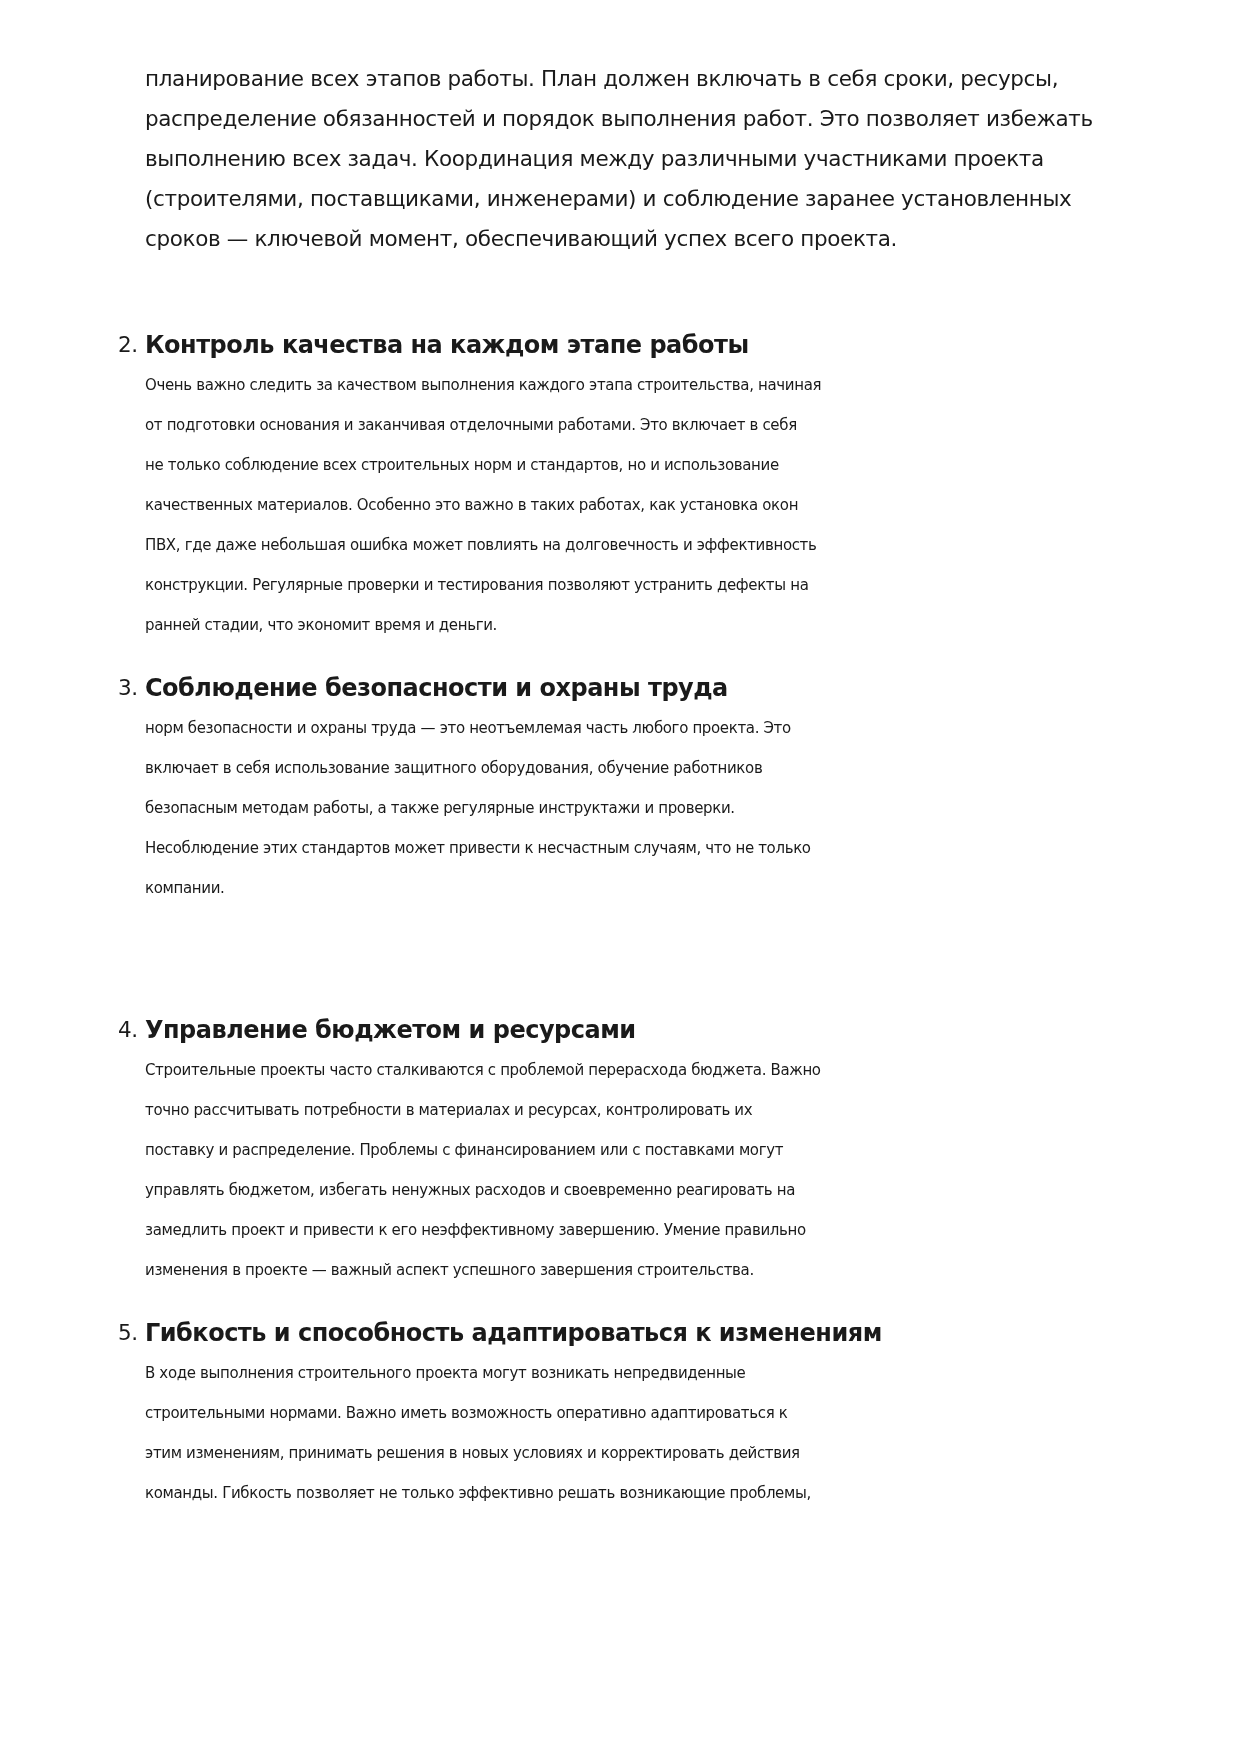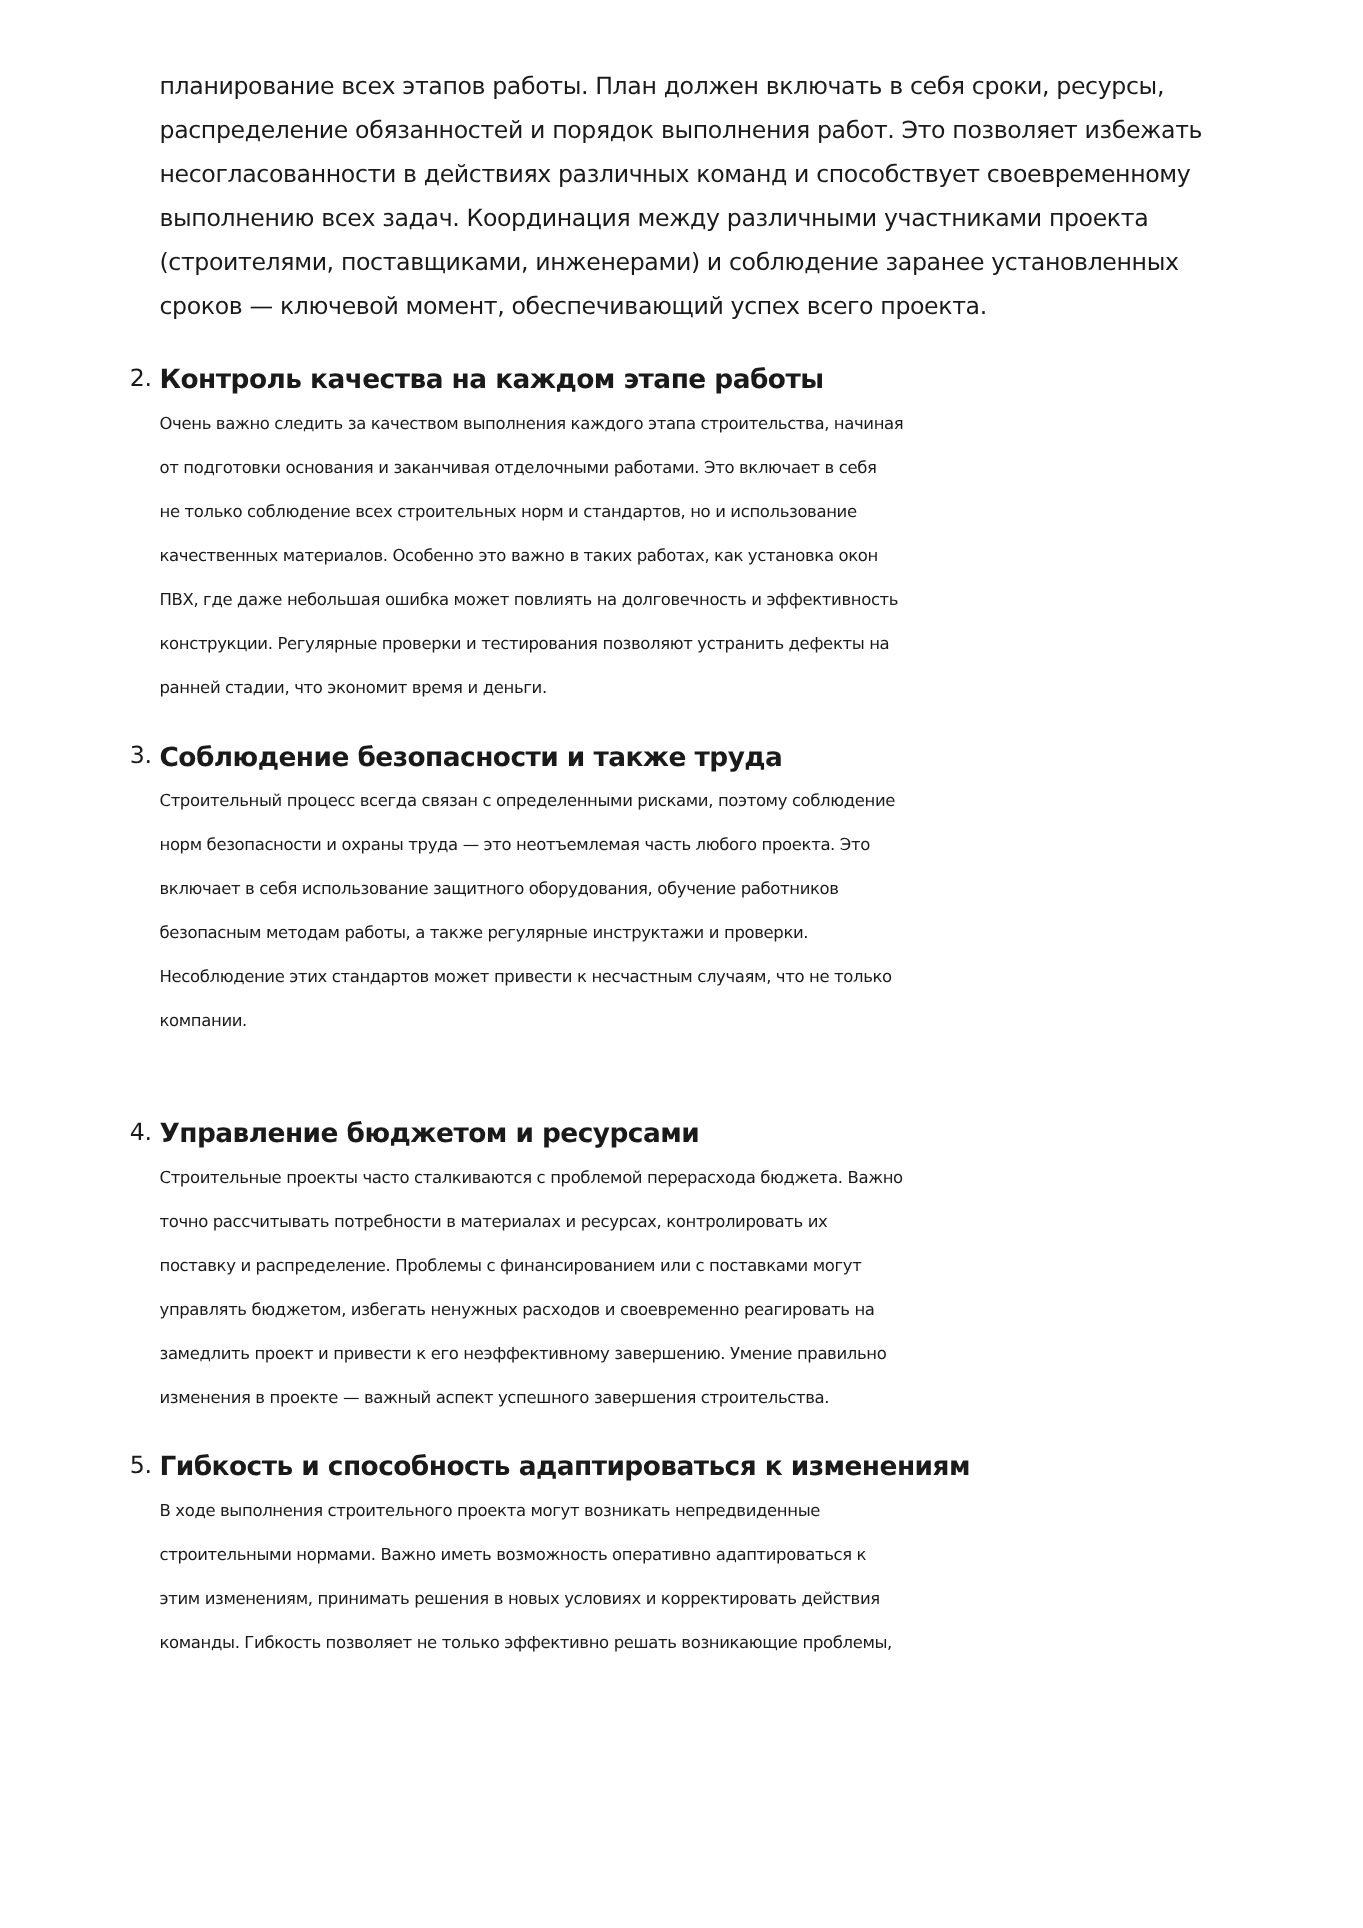--- a/index.html
+++ b/index.html
@@ -76,21 +76,20 @@
     }
   </style>
 </head>
 <body>
 
 <div class="page">
 
   <div class="intro">
     <span class="line">планирование всех этапов работы. План должен включать в себя сроки, ресурсы,</span>
     <span class="line">распределение обязанностей и порядок выполнения работ. Это позволяет избежать</span>
-    <span class="line">несогласованности в действиях различных команд и способствует своевременному</span>
     <span class="line">выполнению всех задач. Координация между различными участниками проекта</span>
     <span class="line">(строителями, поставщиками, инженерами) и соблюдение заранее установленных</span>
     <span class="line">сроков — ключевой момент, обеспечивающий успех всего проекта.</span>
   </div>
 
   <div class="list">
 
     <div class="item" style="top: 325px;">
       <span class="item-num">2.</span>
       <span class="item-title">Контроль качества на каждом этапе работы</span>
@@ -100,23 +99,22 @@
         <span class="line">не только соблюдение всех строительных норм и стандартов, но и использование</span>
         <span class="line">качественных материалов. Особенно это важно в таких работах, как установка окон</span>
         <span class="line">ПВХ, где даже небольшая ошибка может повлиять на долговечность и эффективность</span>
         <span class="line">конструкции. Регулярные проверки и тестирования позволяют устранить дефекты на</span>
         <span class="line">ранней стадии, что экономит время и деньги.</span>
       </div>
     </div>
 
     <div class="item" style="top: 668px;">
       <span class="item-num">3.</span>
-      <span class="item-title">Соблюдение безопасности и также труда</span>
+      <span class="item-title">Соблюдение безопасности и охраны труда</span>
       <div class="item-body">
-        <span class="line">Строительный процесс всегда связан с определенными рисками, поэтому соблюдение</span>
         <span class="line">норм безопасности и охраны труда — это неотъемлемая часть любого проекта. Это</span>
         <span class="line">включает в себя использование защитного оборудования, обучение работников</span>
         <span class="line">безопасным методам работы, а также регулярные инструктажи и проверки.</span>
         <span class="line">Несоблюдение этих стандартов может привести к несчастным случаям, что не только</span>
         <span class="line">компании.</span>
       </div>
     </div>
 
     <div class="item" style="top: 1010px;">
       <span class="item-num">4.</span>

